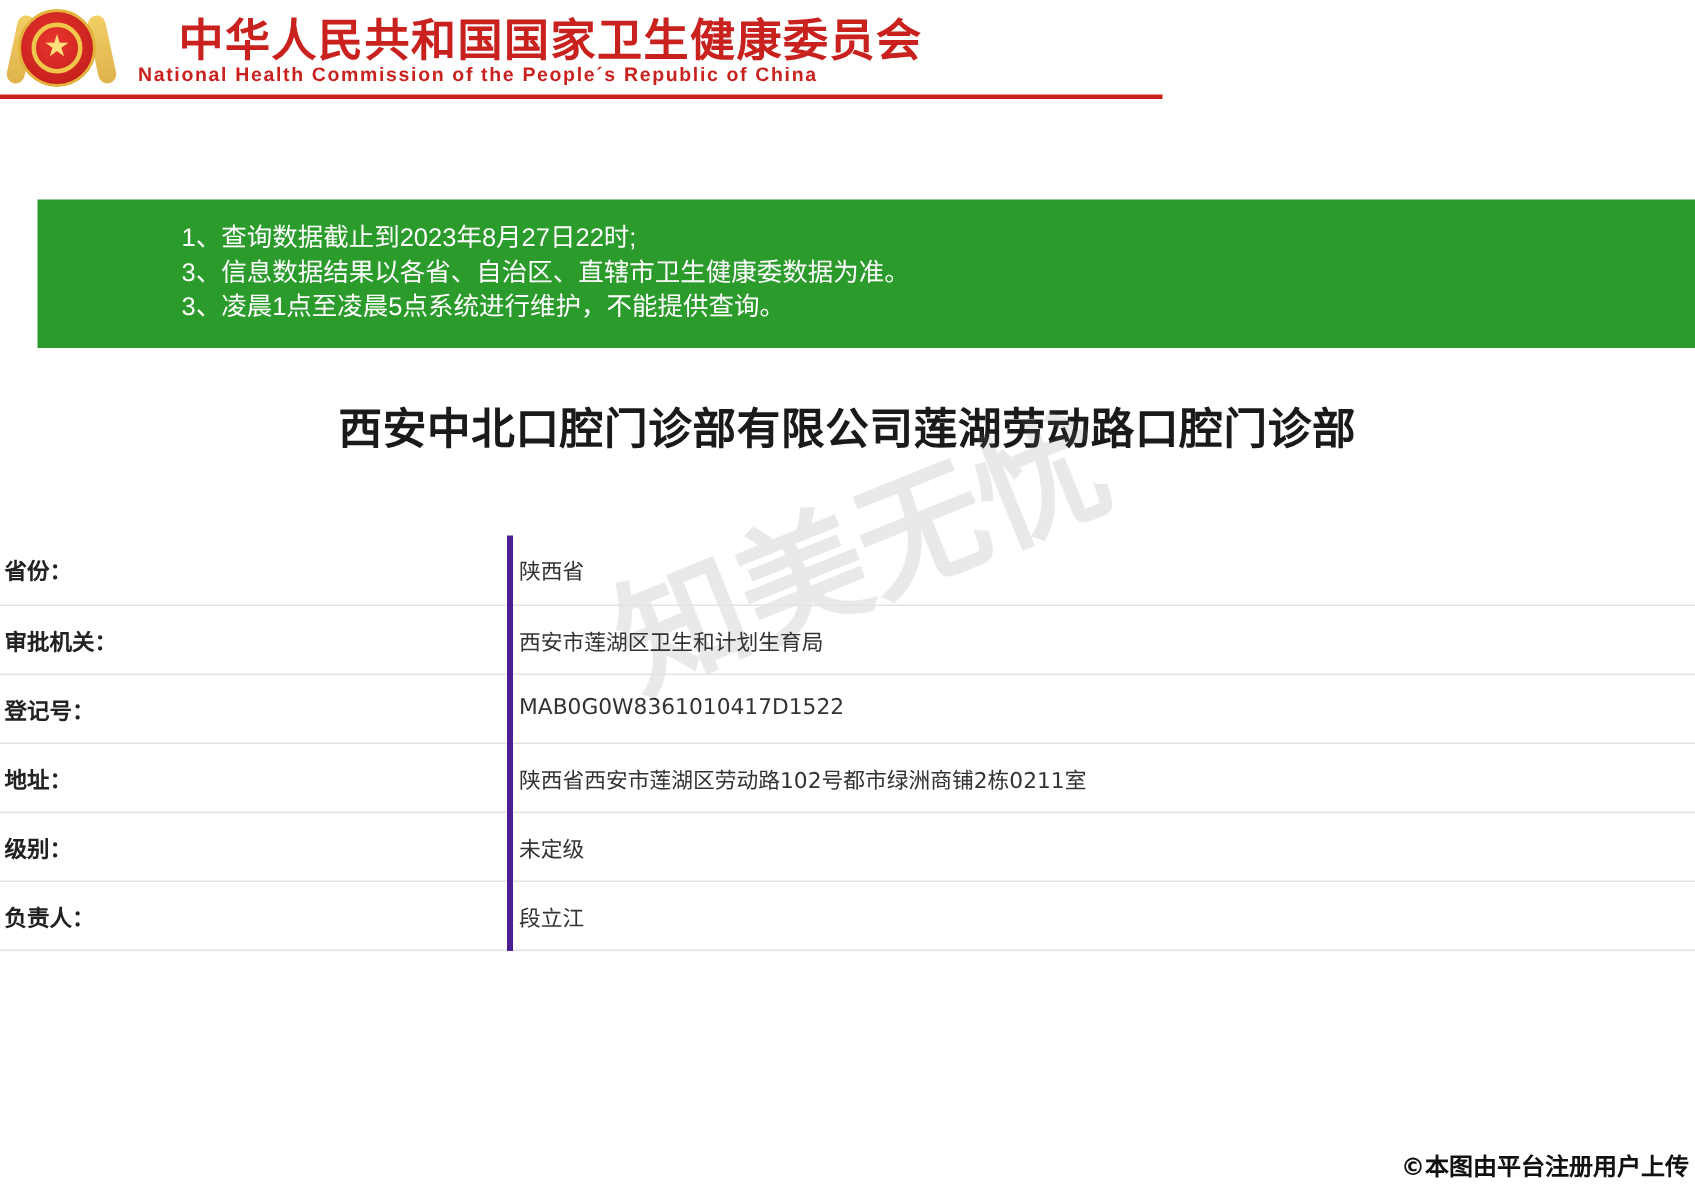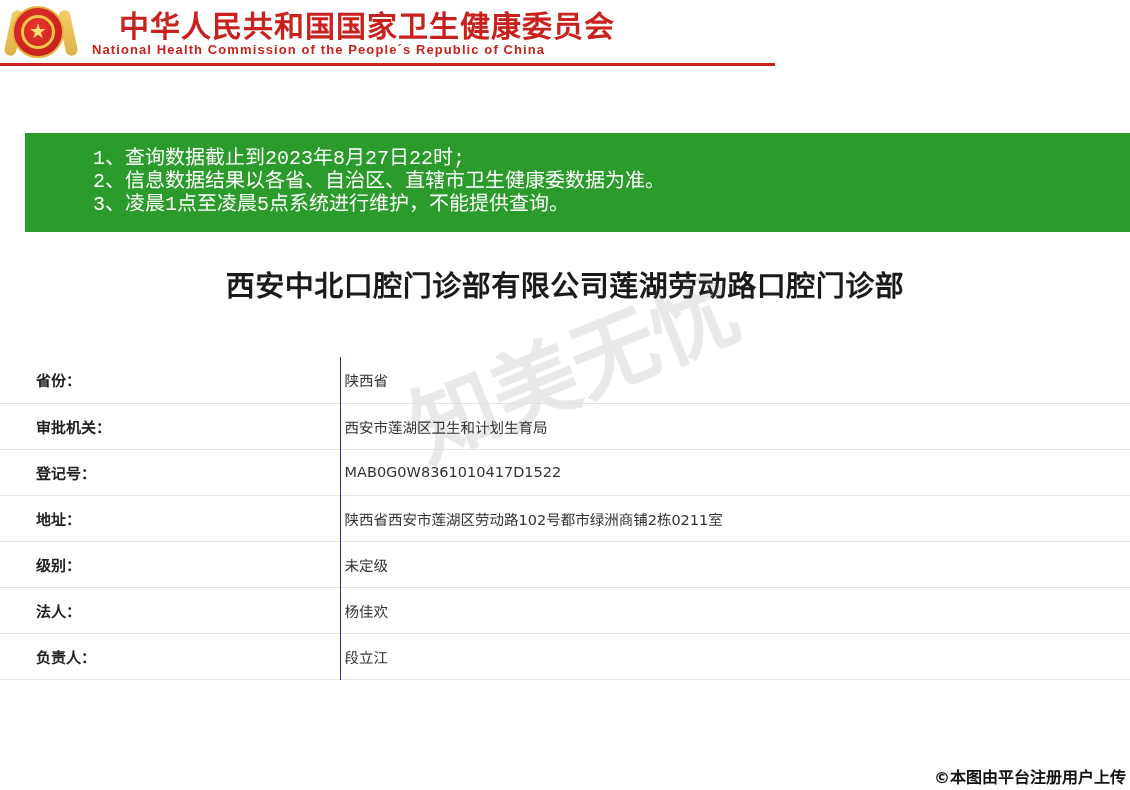--- a/index.html
+++ b/index.html
@@ -101,25 +101,25 @@
     position: absolute;
     left: 25px;
     top: 133px;
     width: 1105px;
     background: #2b9b2b;
     color: #ffffff;
     padding: 14px 0 16px 0;
     box-sizing: border-box;
   }
   .notice-line {
-    font-size: 20px;
+    font-size: 17px;
     line-height: 23px;
-    padding-left: 68px;
-    white-space: nowrap;
-    font-family: Liberation Mono, monospace;
+    padding-left: 96px;
+    white-space: nowrap;
+    font-family: Liberation Sans, sans-serif;
   }
 
   
   .inst-name {
     position: absolute;
     left: 0;
     top: 262px;
     width: 1130px;
     text-align: center;
     font-size: 29px;
@@ -142,26 +142,26 @@
   .info-table tr {
     border-bottom: 1px solid #e3e3e3;
   }
   .info-table td {
     padding: 0;
     height: 46px;
     vertical-align: middle;
   }
   .info-table .label {
     width: 340px;
-    padding-left: 36px;
+    padding-left: 3px;
     font-size: 15px;
     font-weight: bold;
     color: #222;
     box-sizing: border-box;
-    border-right: 1px solid #4c1d95;
+    border-right: 4px solid #4c1d95;
   }
   .info-table .value {
     padding-left: 4px;
     font-size: 14.5px;
     color: #333;
     box-sizing: border-box;
   }
 
   
   .watermark {
@@ -197,21 +197,21 @@
     <div class="circle"></div>
     <div class="gear"></div>
     <div class="star">★</div>
   </div>
   <div class="header-title-cn">中华人民共和国国家卫生健康委员会</div>
   <div class="header-title-en">National Health Commission of the People´s Republic of China</div>
 </div>
 
 <div class="notice">
   <div class="notice-line">1、查询数据截止到2023年8月27日22时;</div>
-  <div class="notice-line">2、信息数据结果以各省、自治区、直辖市卫生健康委数据为准。</div>
+  <div class="notice-line">3、信息数据结果以各省、自治区、直辖市卫生健康委数据为准。</div>
   <div class="notice-line">3、凌晨1点至凌晨5点系统进行维护，不能提供查询。</div>
 </div>
 
 <div class="inst-name">西安中北口腔门诊部有限公司莲湖劳动路口腔门诊部</div>
 
 <div class="watermark">知美无忧</div>
 
 <table class="info-table">
   <tbody>
     <tr>
@@ -228,23 +228,19 @@
     </tr>
     <tr>
       <td class="label">地址：</td>
       <td class="value">陕西省西安市莲湖区劳动路102号都市绿洲商铺2栋0211室</td>
     </tr>
     <tr>
       <td class="label">级别：</td>
       <td class="value">未定级</td>
     </tr>
     <tr>
-      <td class="label">法人：</td>
-      <td class="value">杨佳欢</td>
-    </tr>
-    <tr>
       <td class="label">负责人：</td>
       <td class="value">段立江</td>
     </tr>
   </tbody>
 </table>
 
 <div class="footer-credit">©本图由平台注册用户上传</div>
 
 </body></html>

